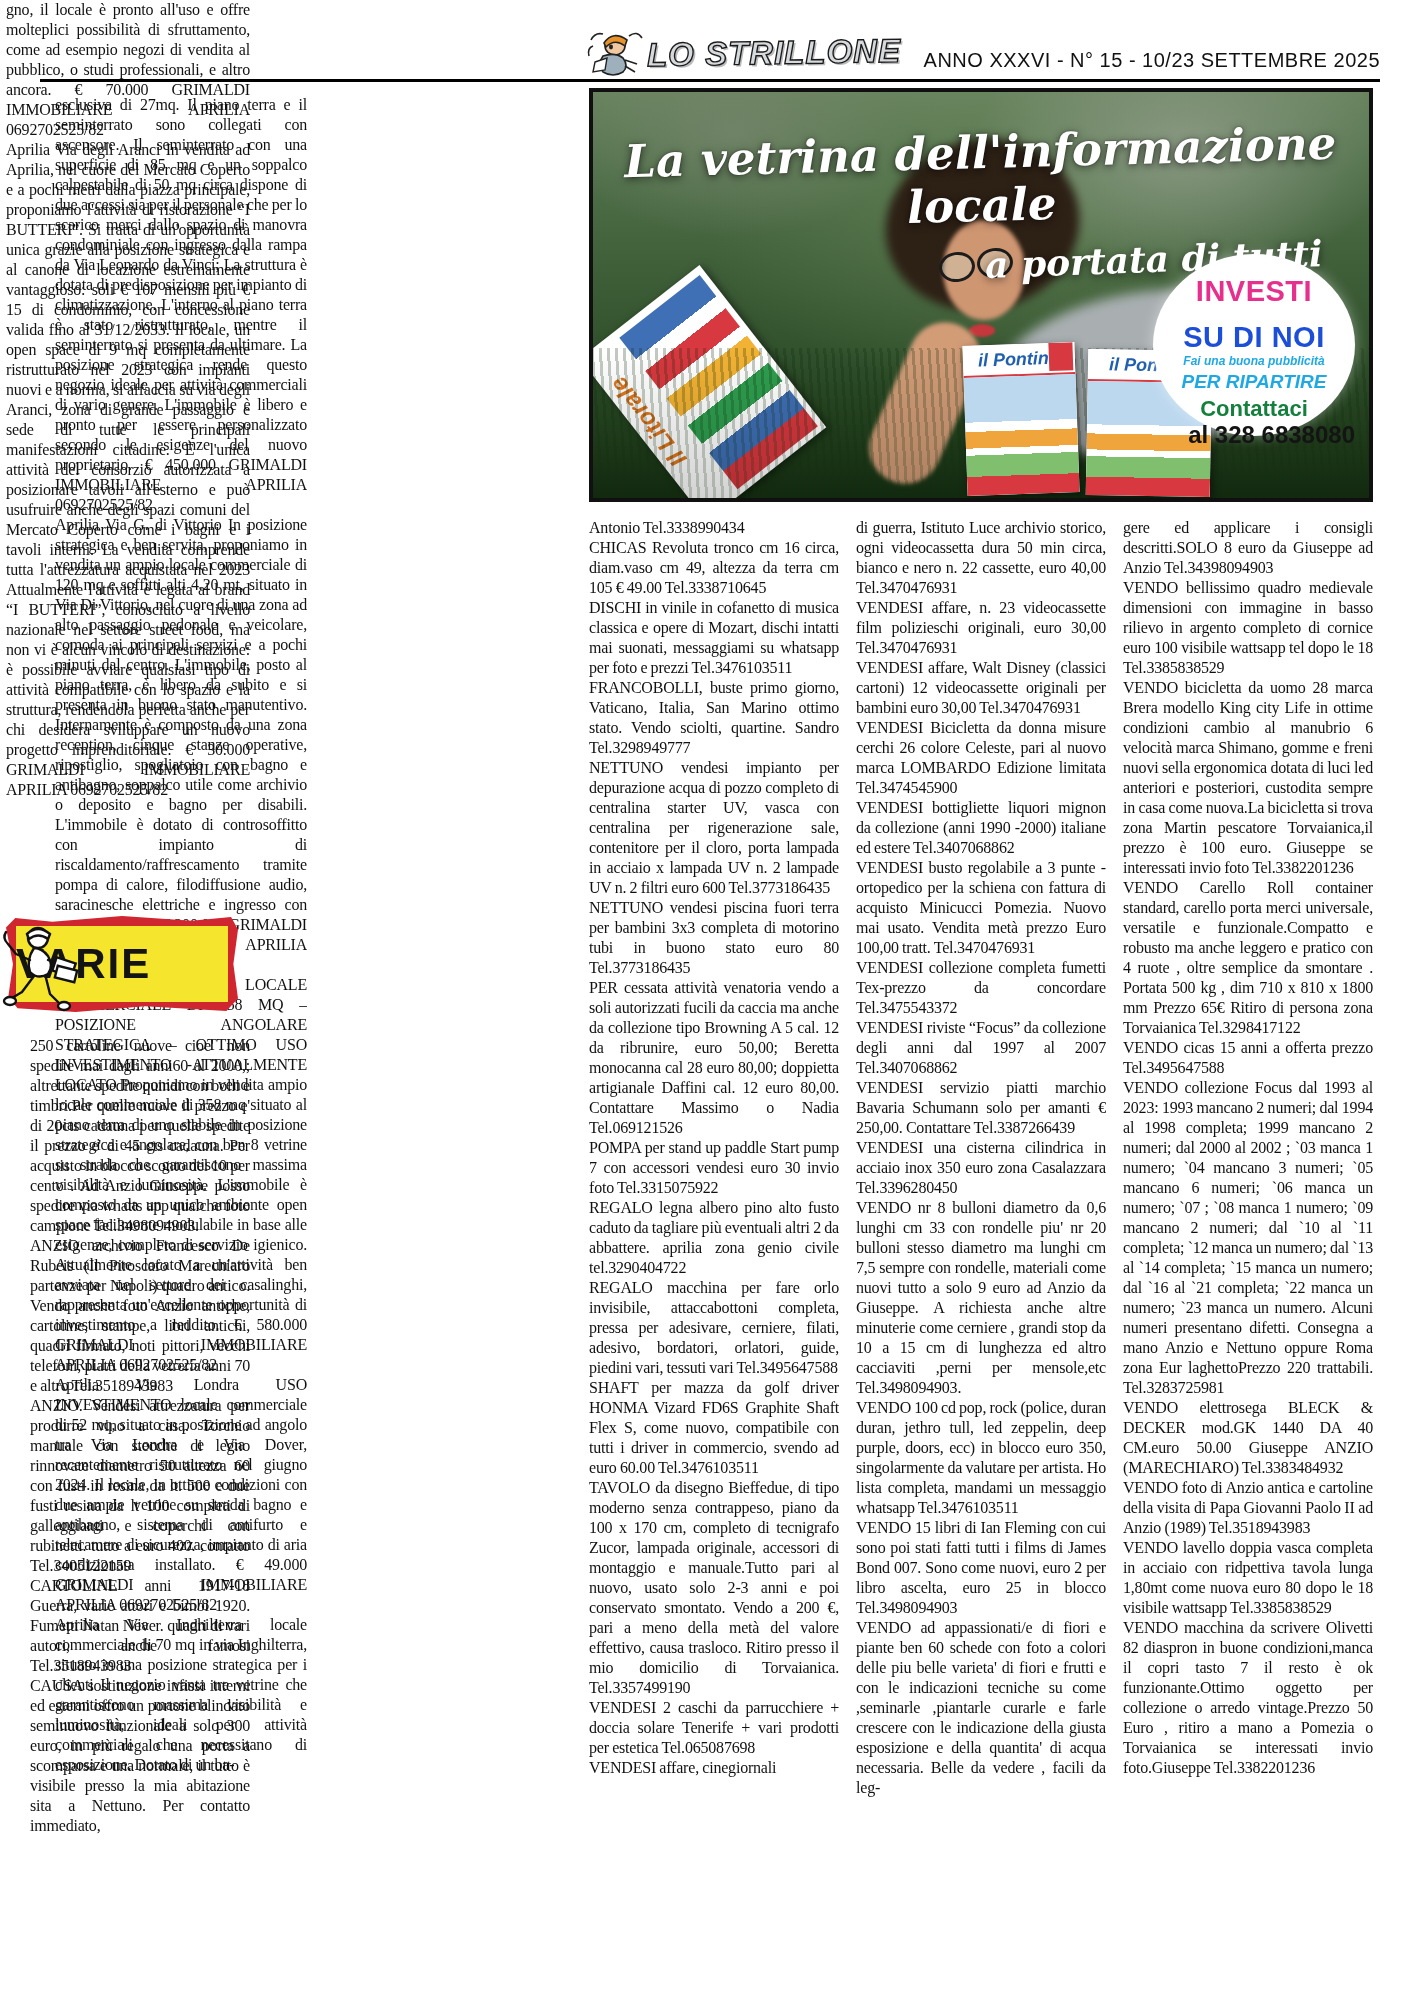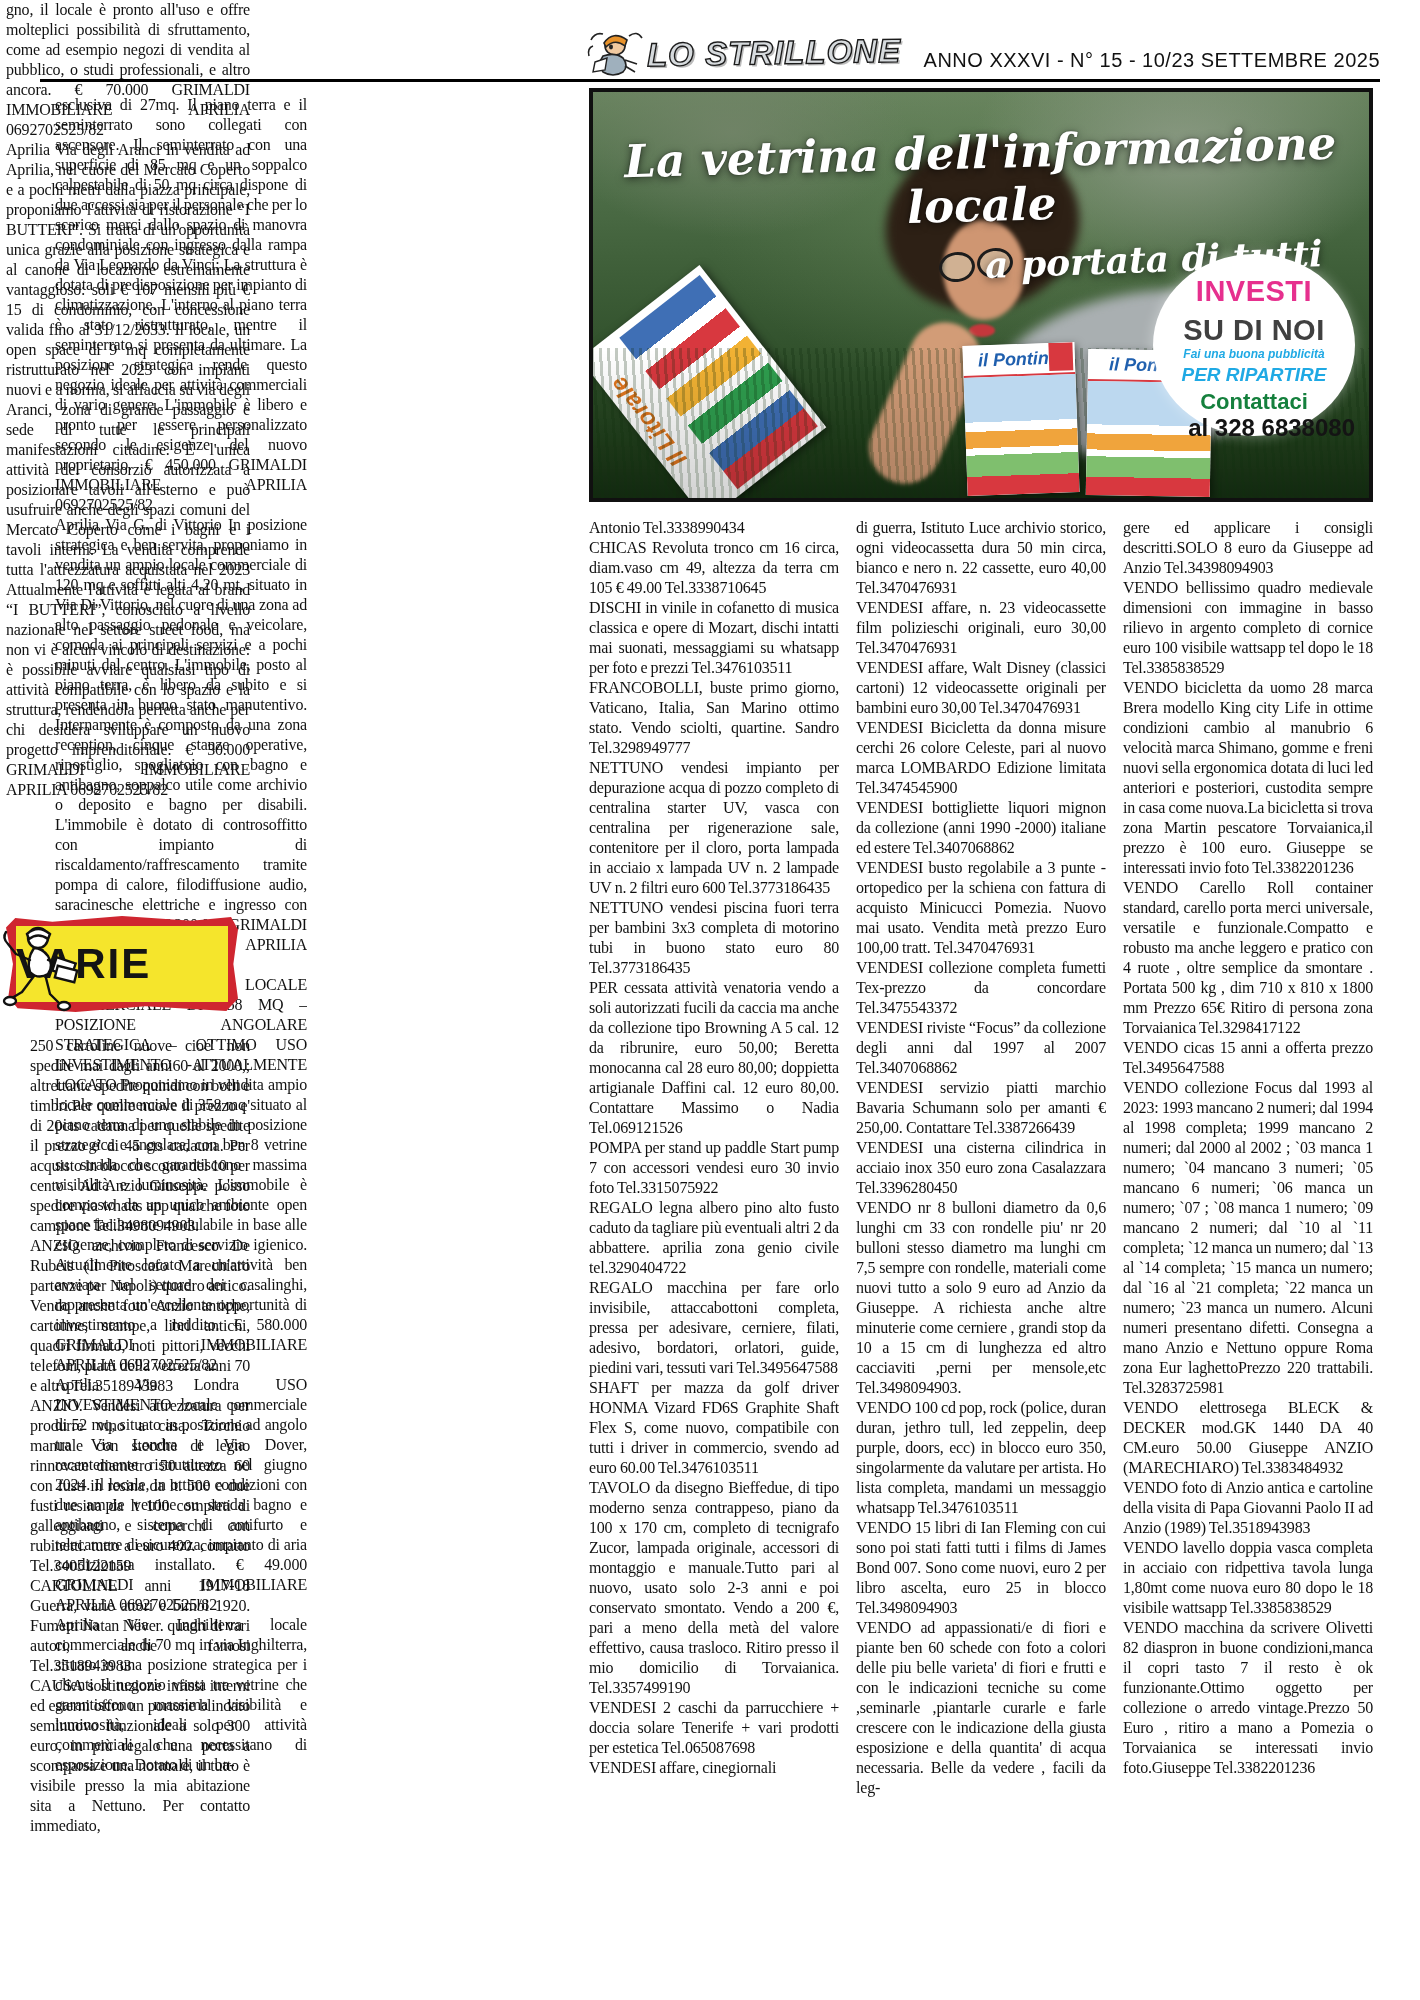--- a/index.html
+++ b/index.html
@@ -197,21 +197,21 @@
     <div class="thumb pontino2">
       <div class="pont-mast">
         <span class="pont-name">il Pontino</span>
       </div>
       <div class="pont-strip"></div>
       <div class="pont-body"></div>
     </div>
 
     <div class="bubble">
       <div class="bub-title" style="color:#e6308e;">INVESTI</div>
-      <div class="bub-title" style="color:#404040;margin-top:9px;">SU DI NOI</div>
+      <div class="bub-title" style="color:#1d4ed8;margin-top:16px;">SU DI NOI</div>
       <div class="bub-sub" style="color:#1fa9e4;">Fai una buona pubblicità</div>
       <div class="bub-sub2" style="color:#1fa9e4;">PER RIPARTIRE</div>
       <div class="bub-contact1">Contattaci</div>
       <div class="bub-contact2">al 328 6838080</div>
     </div>
   </div>
 
   <div id="col3" class="nwscol">
       <p>Antonio Tel.3338990434</p>
       <p>CHICAS Revoluta tronco cm 16 circa, diam.vaso cm 49, altezza da terra cm 105 € 49.00 Tel.3338710645</p>

